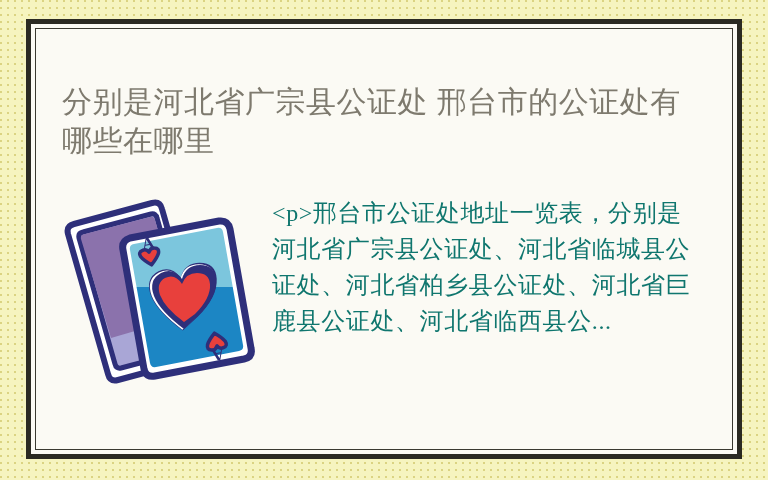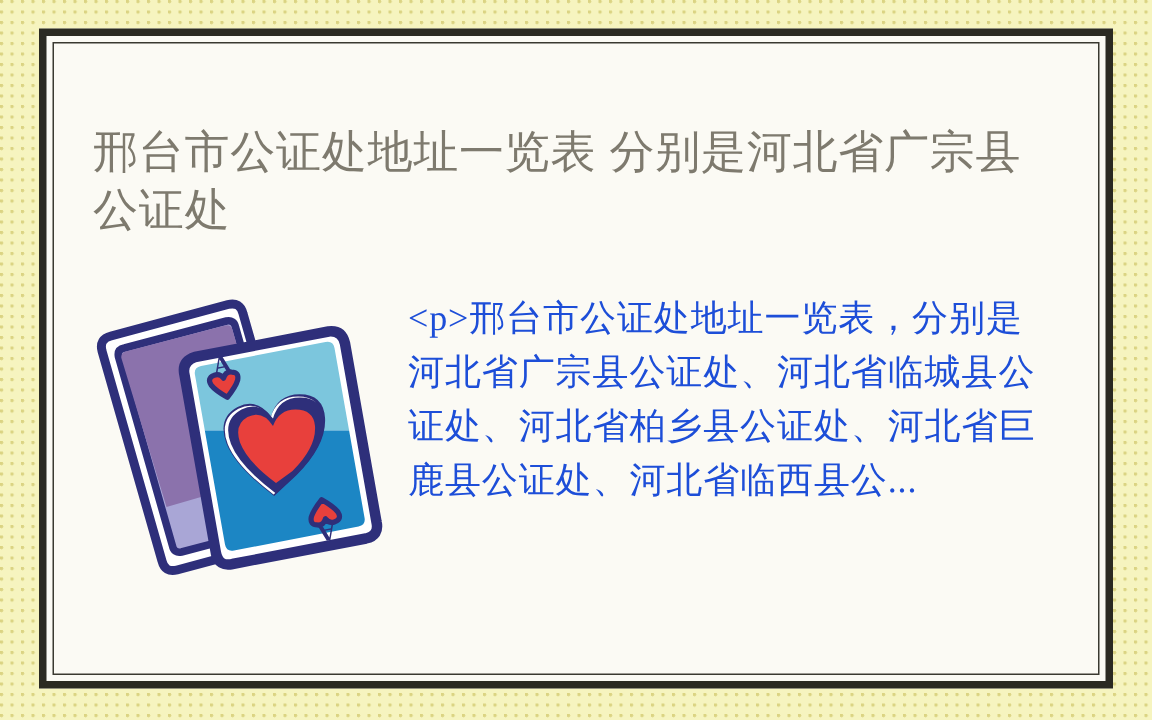--- a/index.html
+++ b/index.html
@@ -79,37 +79,37 @@
     margin-top: 10px;
   }
   .thumb svg { display: block; }
 
   
   .excerpt {
     flex: 1 1 auto;
     margin-left: 8px;
     margin-right: 35px;
     margin-top: 8px;
-    color: #1d4ed8;
+    color: #0f766e;
     font-family: "Liberation Serif", serif;
     font-size: 24px;
     line-height: 36px;
     letter-spacing: 0.6px;
     word-break: break-all;
   }
 </style>
 </head>
 <body>
 
 <div class="page">
 
   <div class="frame">
     <div class="frame-inner">
 
-      <h1 class="title">邢台市公证处地址一览表 分别是河北省广宗县公证处</h1>
+      <h1 class="title">分别是河北省广宗县公证处 邢台市的公证处有哪些在哪里</h1>
 
       <div class="content-row">
 
         <div class="thumb">
           <svg width="200" height="215" viewBox="0 0 200 215" xmlns="http://www.w3.org/2000/svg">
 
             <g>
 
               <path d="M10 27 L88 6 Q96 4 98 12 L138 152 Q140 160 132 162 L54 183 Q46 185 44 177 L4 37 Q2 29 10 27 Z" fill="#ffffff" stroke="#2e2f7a" stroke-width="6" stroke-linejoin="round"></path>
 

